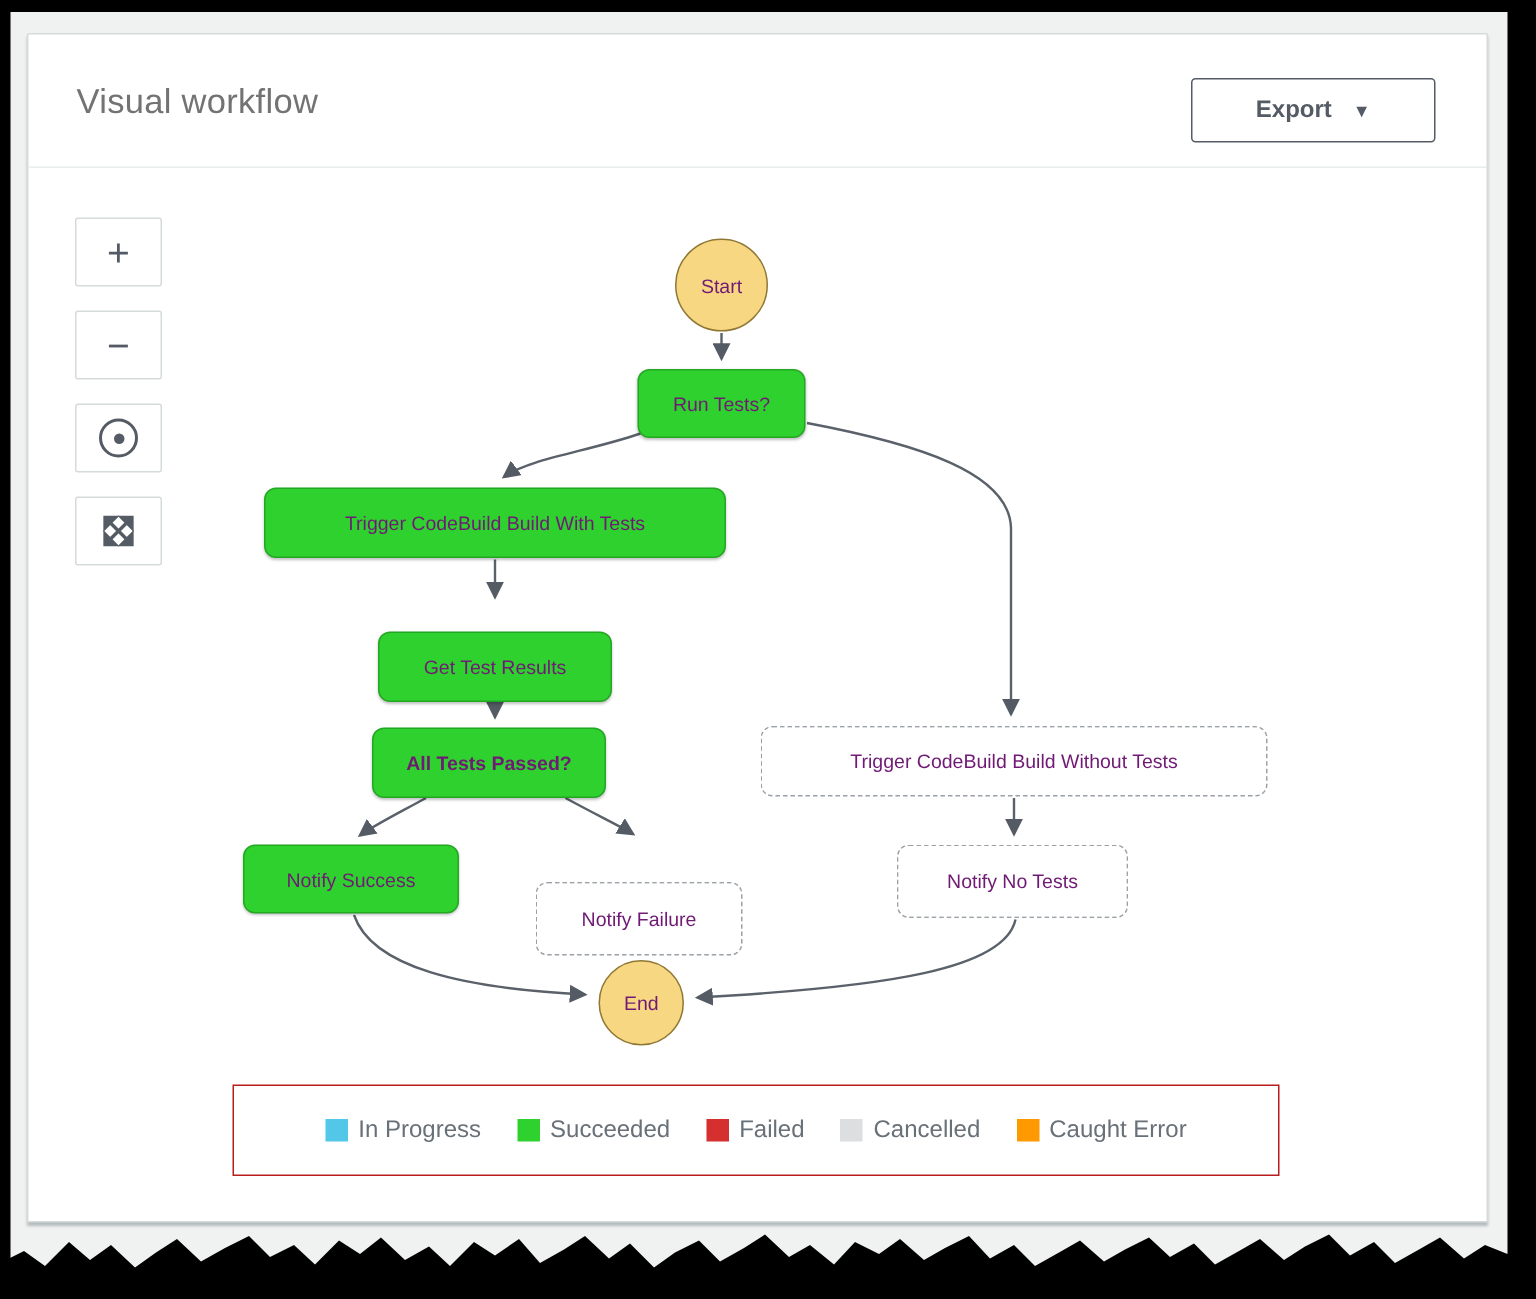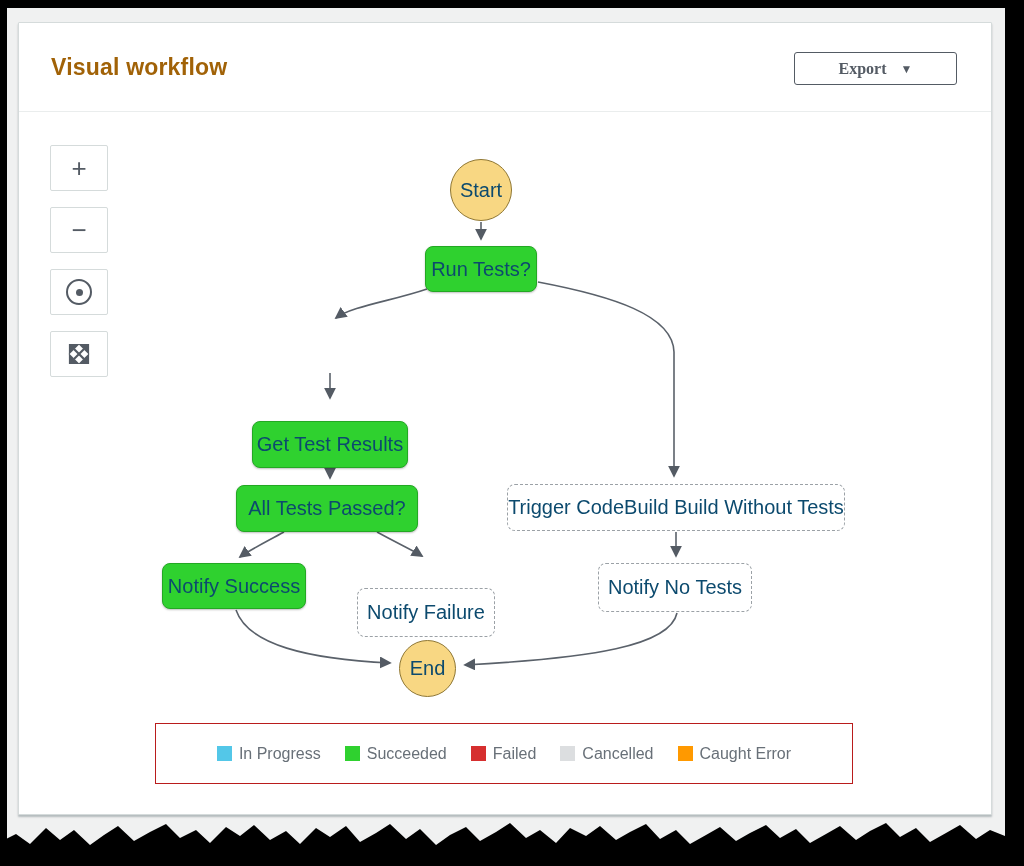--- a/index.html
+++ b/index.html
@@ -4,37 +4,37 @@
 <style>
   html,body{margin:0;padding:0;background:#000;}
   .stage{position:relative;width:1024px;height:866px;background:#f0f1f1;overflow:hidden;
          font-family:"Liberation Sans", sans-serif;}
   
   .frame-svg{position:absolute;inset:0;width:1024px;height:866px;z-index:50;pointer-events:none;}
   
   .panel{position:absolute;left:18px;top:22px;width:972px;height:791px;background:#fff;
          border:1px solid #d5dbdb;border-radius:1px;box-shadow:0 2px 2px rgba(0,28,36,.25);}
   .panel-header{position:relative;height:88px;border-bottom:1px solid #eaeded;display:flex;align-items:center;}
-  .panel-title{margin:0 0 0 32px;font-size:23px;font-weight:700;color:#a16207;letter-spacing:.2px;}
-  .export-btn{position:absolute;right:34px;top:29px;height:33px;min-width:163px;background:#fff;
+  .panel-title{margin:0 0 0 32px;font-size:23px;font-weight:400;color:#737373;letter-spacing:.2px;}
+  .export-btn{position:absolute;right:34px;top:29px;height:43px;min-width:163px;background:#fff;
               border:1.5px solid #545b64;border-radius:3px;color:#545b64;font-weight:700;font-size:16px;
               display:flex;align-items:center;justify-content:center;gap:14px;cursor:pointer;
-              font-family:Liberation Serif, serif;}
+              font-family:Liberation Sans, sans-serif;}
   .export-btn .caret{font-size:12px;line-height:1;}
   
   .zoom-btn{position:absolute;left:50px;width:58px;height:46px;background:#fff;border:1px solid #d5dbdb;
             border-radius:2px;display:flex;align-items:center;justify-content:center;cursor:pointer;
             color:#545b64;z-index:10;}
   .zoom-btn .glyph{font-size:26px;font-weight:400;line-height:1;color:#545b64;}
   .center-icon{width:22px;height:22px;border:2.5px solid #545b64;border-radius:50%;position:relative;}
   .center-icon::after{content:"";position:absolute;left:50%;top:50%;width:7px;height:7px;margin:-3.5px 0 0 -3.5px;
             background:#545b64;border-radius:50%;}
   
   .node{position:absolute;display:flex;align-items:center;justify-content:center;text-align:center;
-        font-size:20px;color:#0c4a6e;z-index:5;box-sizing:border-box;cursor:pointer;}
+        font-size:13px;color:#701a75;z-index:5;box-sizing:border-box;cursor:pointer;}
   .node.succeeded{background:var(--succeeded-fill);border:1px solid var(--succeeded-border);
         border-radius:8px;box-shadow:0 1px 2px rgba(0,0,0,.25);}
   .node.not-executed{background:#fff;border:1.5px dashed var(--not-executed-border);border-radius:8px;}
   .node.terminal{background:var(--terminal-fill);border:1px solid var(--terminal-border);border-radius:50%;}
   .edges{position:absolute;inset:0;width:1024px;height:866px;z-index:4;pointer-events:none;}
   
   .legend{position:absolute;left:155px;top:723px;width:696px;height:59px;background:#fff;
           border:1px solid #b91c1c;display:flex;align-items:center;justify-content:center;gap:24px;z-index:6;}
   .legend-item{display:flex;align-items:center;gap:7px;font-size:16px;color:#687078;}
   .legend-swatch{width:15px;height:15px;display:inline-block;}
@@ -96,24 +96,27 @@
       <path d="M677 613 C 670 646, 592 658, 465 665" marker-end="url(#arrow)"></path>
     </g>
   </svg>
 
   <div class="node terminal" style="left:450px;top:159px;width:62px;height:62px;">
     <span>Start</span>
   </div>
   <div class="node succeeded" style="left:425px;top:246px;width:112px;height:46px;">
     <span>Run Tests?</span>
   </div>
+  <div class="node succeeded" style="left:176px;top:325px;width:308px;height:47px;">
+    <span>Trigger CodeBuild Build With Tests</span>
+  </div>
   <div class="node succeeded" style="left:252px;top:405px;width:156px;height:47px;margin-top:16px;">
     <span>Get Test Results</span>
   </div>
-  <div class="node succeeded" style="left:236px;top:485px;width:182px;height:47px;">
+  <div class="node succeeded" style="left:248px;top:485px;width:156px;height:47px;font-weight:bold;">
     <span>All Tests Passed?</span>
   </div>
   <div class="node succeeded" style="left:162px;top:563px;width:144px;height:46px;">
     <span>Notify Success</span>
   </div>
   <div class="node not-executed" style="left:357px;top:588px;width:138px;height:49px;">
     <span>Notify Failure</span>
   </div>
   <div class="node not-executed" style="left:507px;top:484px;width:338px;height:47px;">
     <span>Trigger CodeBuild Build Without Tests</span>

